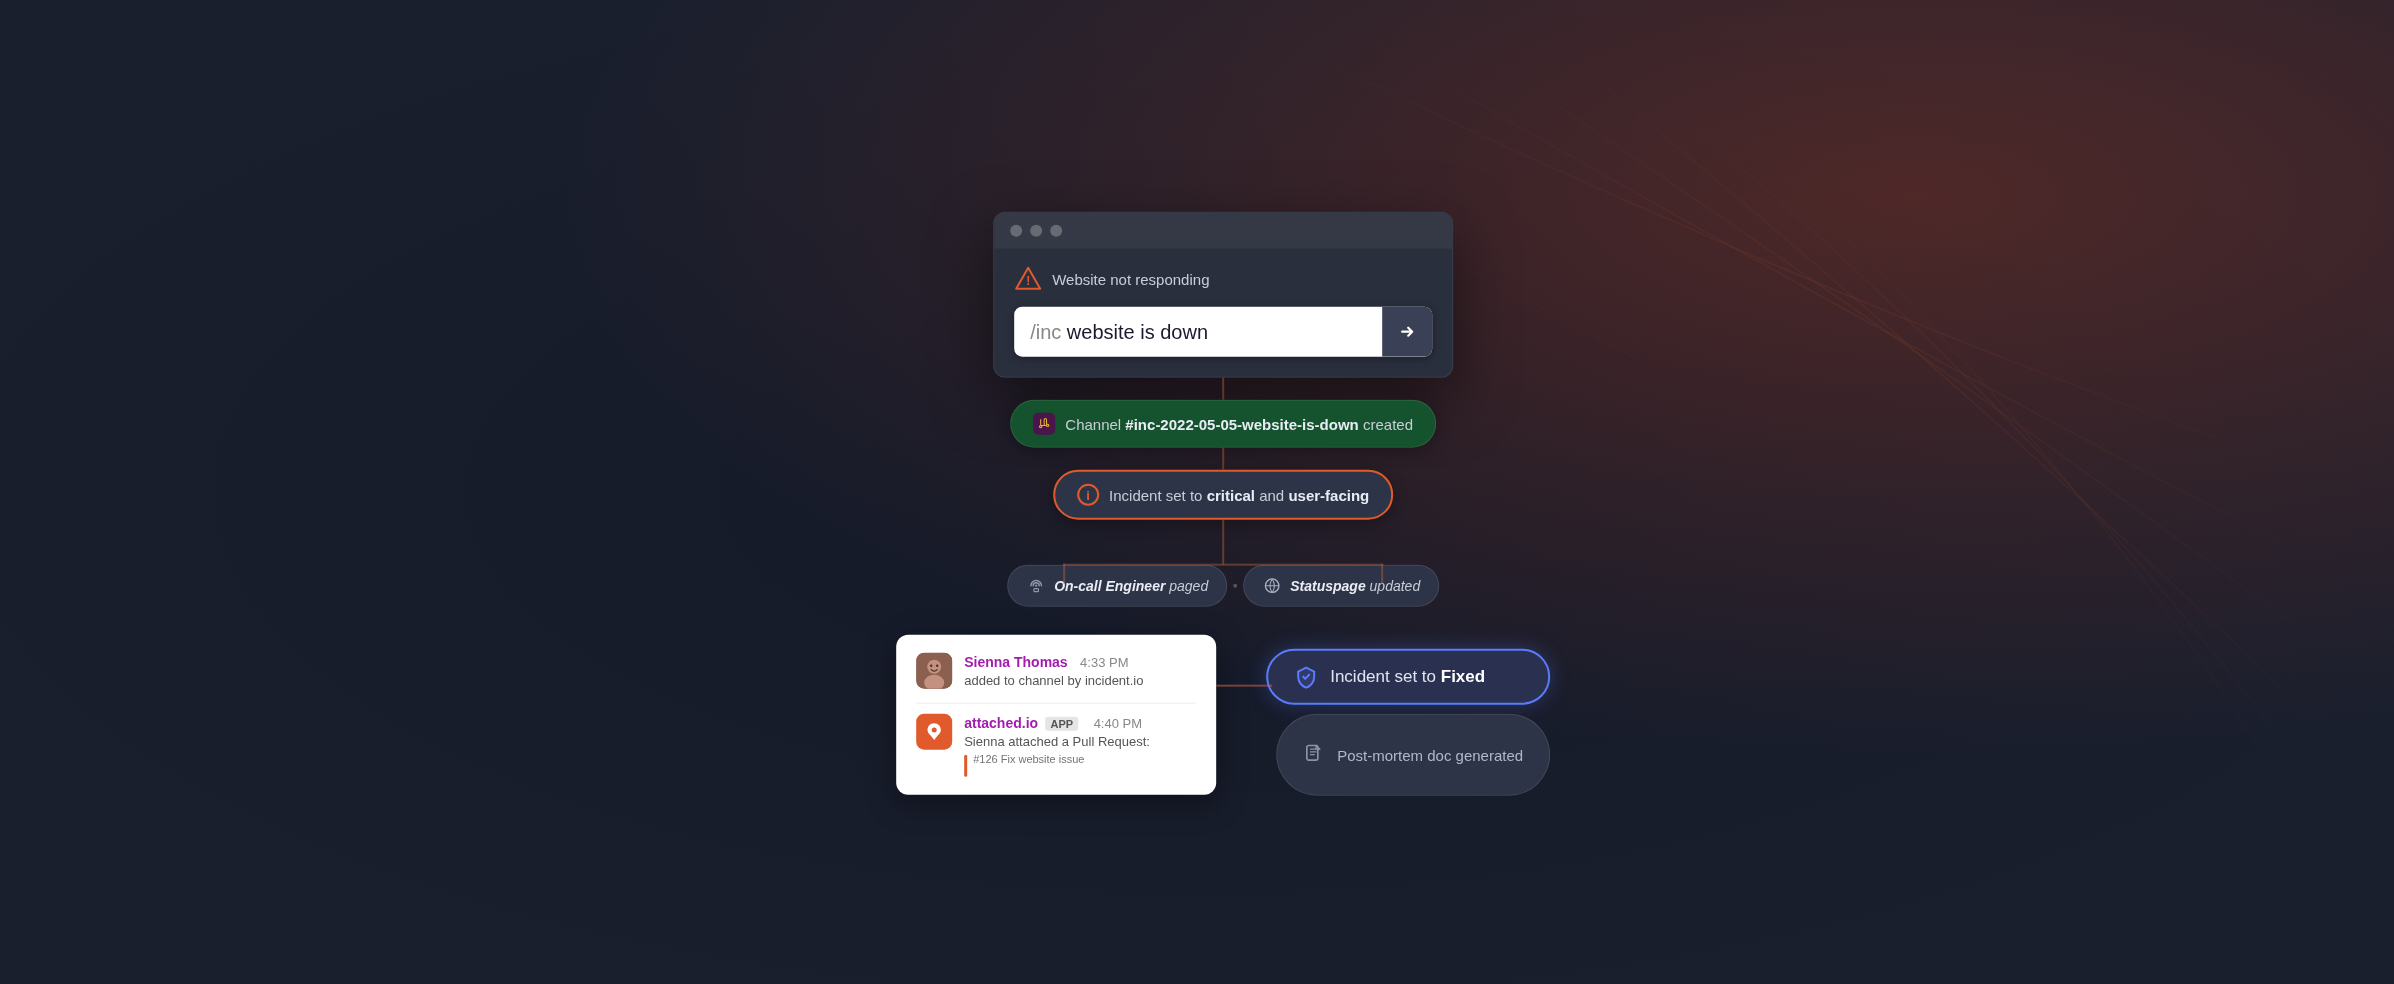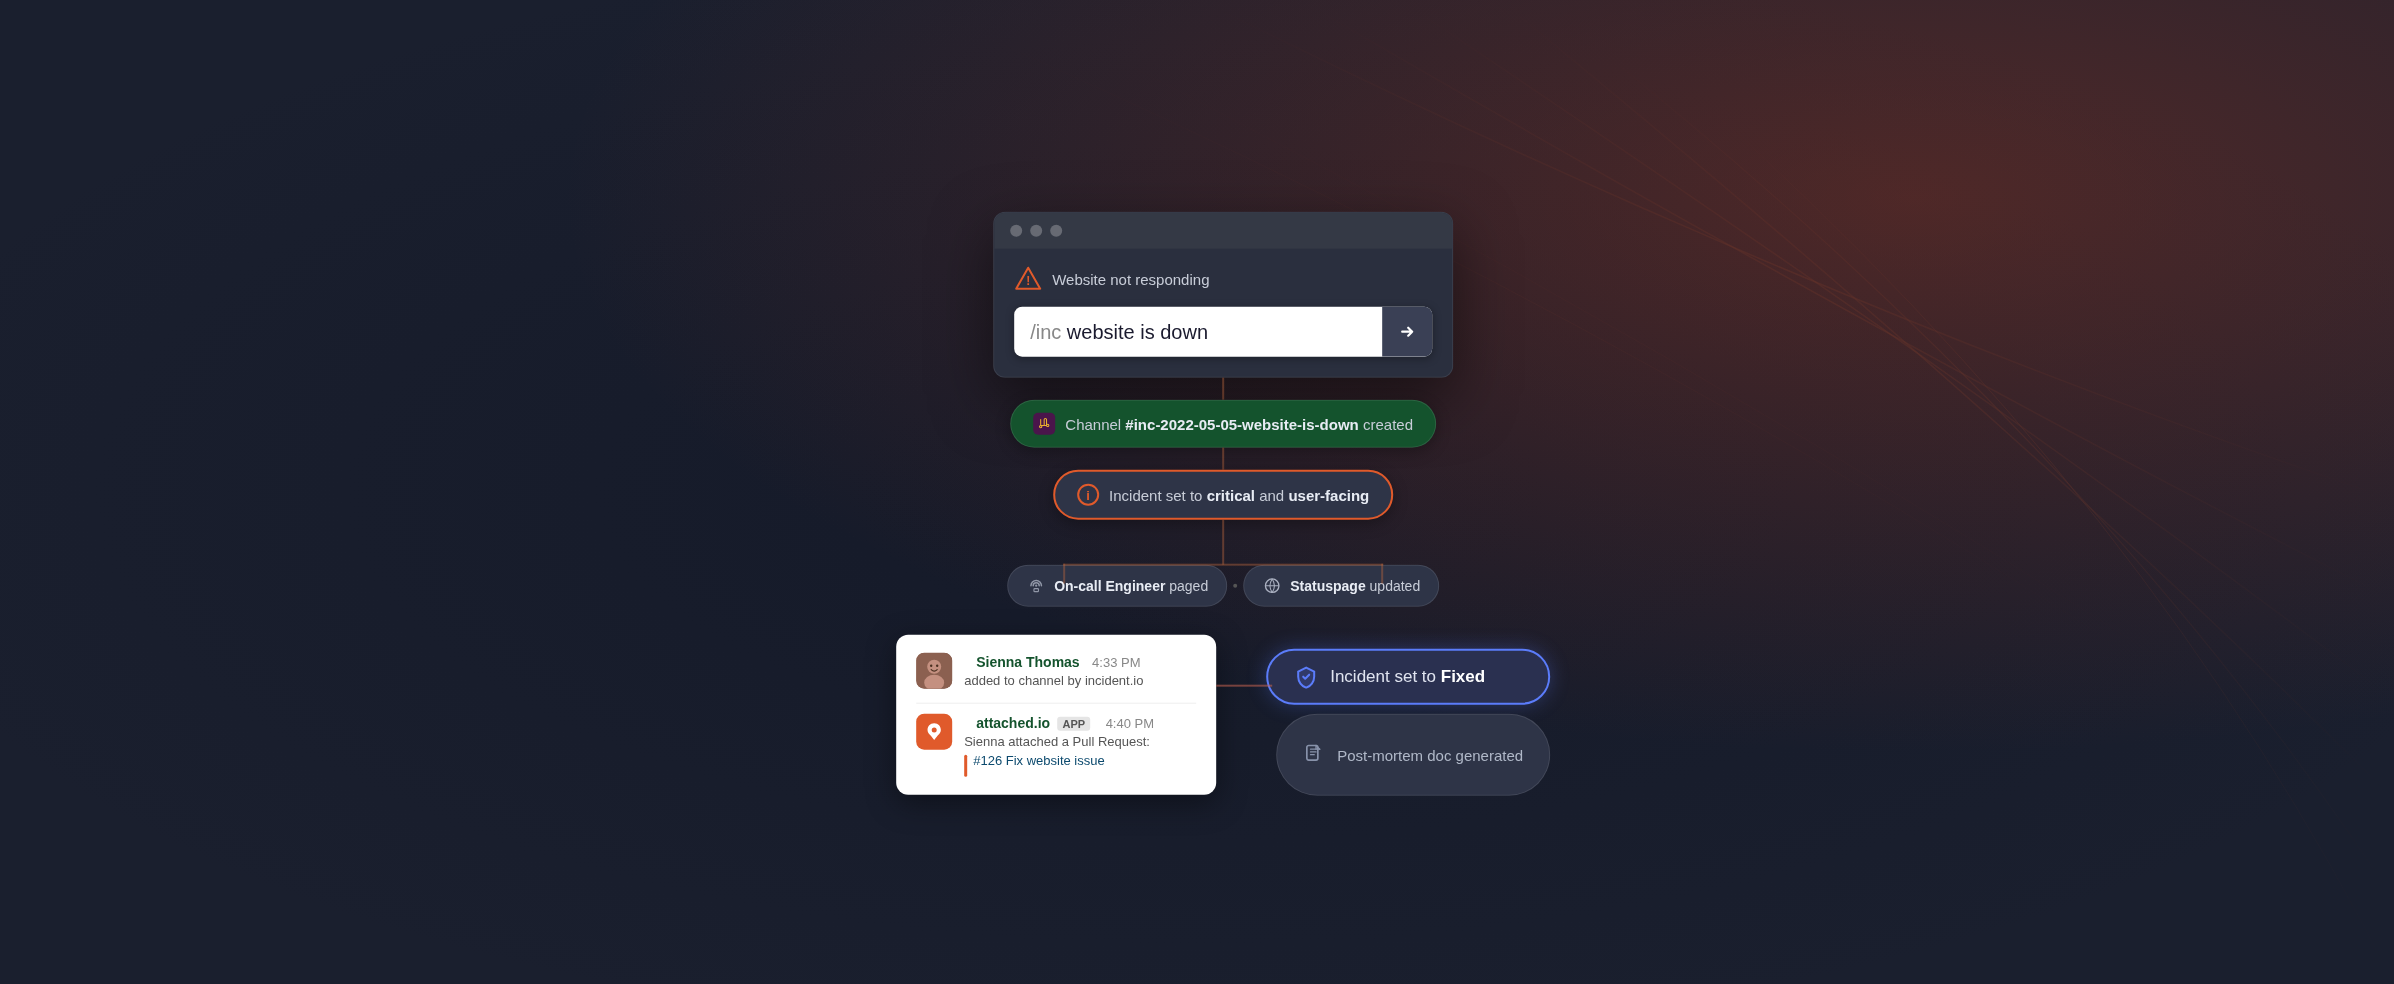--- a/index.html
+++ b/index.html
@@ -196,22 +196,21 @@
       border-radius: 8px;
     }
 
     .chat-content {
       flex: 1;
     }
 
     .chat-name {
       font-size: 14px;
       font-weight: 700;
-      color: #14532d;
-      margin-left: 12px;
+      color: #a21caf;
     }
 
     .chat-time {
       font-size: 13px;
       color: #888;
       margin-left: 8px;
       font-weight: 400;
     }
 
     .chat-body {
@@ -268,22 +267,22 @@
     .pr-bar {
       width: 3px;
       height: 22px;
       background: #e05a2b;
       border-radius: 2px;
       flex-shrink: 0;
       margin-top: 2px;
     }
 
     .pr-link {
-      font-size: 13px;
-      color: #0c4a6e;
+      font-size: 11px;
+      color: #737373;
     }
 
     .pill-fixed {
       padding: 14px 26px;
       border-radius: 50px;
       background: #2a3050;
       border: 2px solid #5b7cfa;
       display: flex;
       align-items: center;
       gap: 12px;
@@ -419,21 +418,21 @@
 
     <div style="position:absolute;left:50%;top:0;width:2px;height:45px;background:rgba(180,100,60,0.45);transform:translateX(-50%);"></div>
 
     <div style="position:absolute;left:100px;top:44px;width:320px;height:2px;background:rgba(180,100,60,0.45);"></div>
 
     <div style="position:absolute;left:100px;top:44px;width:2px;height:20px;background:rgba(180,100,60,0.45);"></div>
 
     <div style="position:absolute;right:100px;top:44px;width:2px;height:20px;background:rgba(180,100,60,0.45);"></div>
   </div>
 
-  <div style="display:flex;gap:6px;align-items:center;margin-top:0;">
+  <div style="display:flex;gap:6px;align-items:center;margin-top:0;font-style:italic;">
     <div class="pill-sm">
       <div style="width:20px;height:20px;display:flex;align-items:center;justify-content:center;opacity:0.8;">
         <svg width="18" height="18" viewBox="0 0 24 24" fill="none">
           <path d="M5 12a7 7 0 0 1 14 0" stroke="#aab0c0" stroke-width="2" stroke-linecap="round"></path>
           <path d="M8 12a4 4 0 0 1 8 0" stroke="#aab0c0" stroke-width="2" stroke-linecap="round"></path>
           <circle cx="12" cy="12" r="1.5" fill="#aab0c0"></circle>
           <rect x="9" y="16" width="6" height="4" rx="1" stroke="#aab0c0" stroke-width="1.5"></rect>
         </svg>
       </div>
       <span><strong>On-call Engineer</strong><span> paged</span></span>

